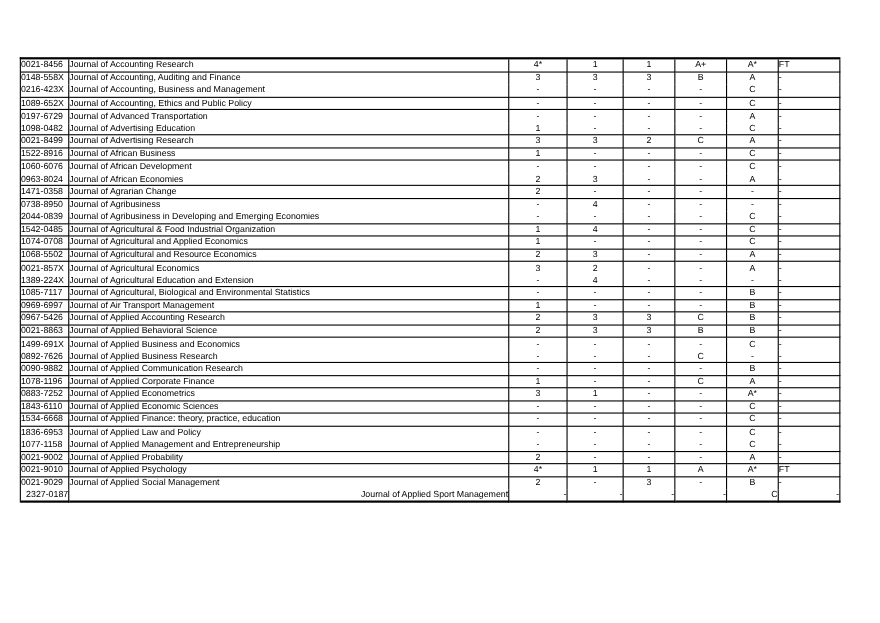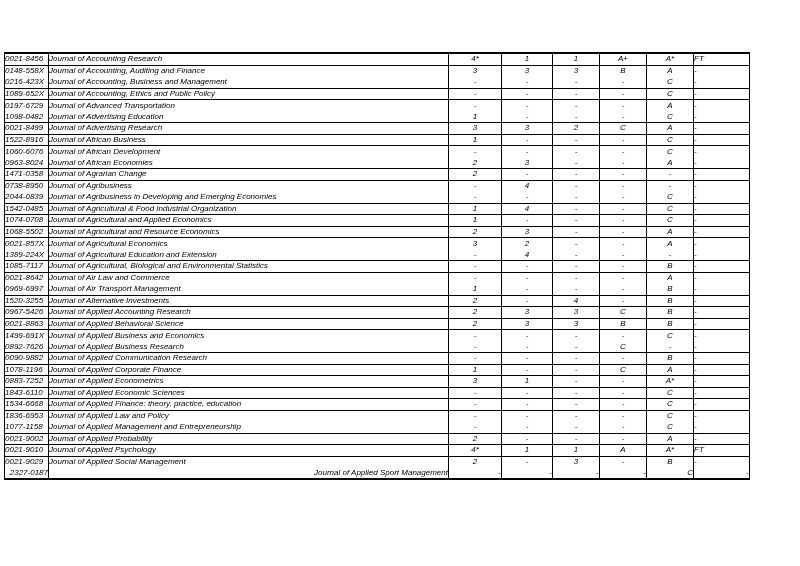--- a/index.html
+++ b/index.html
@@ -14,29 +14,28 @@
     font-family: "Liberation Sans", sans-serif;
     color: #000;
   }
   .page {
     position: absolute;
     inset: 0;
     background: #ffffff;
   }
   table.jtable {
     position: absolute;
-    left: 4px;
+    left: 18px;
     top: 52px;
     width: 746px;
     table-layout: fixed;
     border-collapse: separate;
     border-spacing: 0;
     border-left: 1px solid #000;
     border-top: 2px solid #000;
-    font-style: italic;
   }
   table.jtable td {
     box-sizing: border-box;
     height: 11.5px;
     padding: 0;
     font-size: 8px;
     line-height: 10px;
     vertical-align: middle;
     white-space: nowrap;
     overflow: hidden;
@@ -250,46 +249,26 @@
         <tr>
           <td class="issn">1085-7117</td>
           <td class="name">Journal of Agricultural, Biological and Environmental Statistics</td>
           <td class="val">-</td>
           <td class="val">-</td>
           <td class="val">-</td>
           <td class="val no-vr">-</td>
           <td class="val">B</td>
           <td class="ft">-</td>
         </tr>
-        <tr class="merge-down">
-          <td class="issn">0021-8642</td>
-          <td class="name">Journal of Air Law and Commerce</td>
-          <td class="val">-</td>
-          <td class="val">-</td>
-          <td class="val">-</td>
-          <td class="val no-vr">-</td>
-          <td class="val">A</td>
-          <td class="ft">-</td>
-        </tr>
         <tr>
           <td class="issn">0969-6997</td>
           <td class="name">Journal of Air Transport Management</td>
           <td class="val">1</td>
           <td class="val">-</td>
           <td class="val">-</td>
-          <td class="val no-vr">-</td>
-          <td class="val">B</td>
-          <td class="ft">-</td>
-        </tr>
-        <tr>
-          <td class="issn">1520-3255</td>
-          <td class="name">Journal of Alternative Investments</td>
-          <td class="val">2</td>
-          <td class="val">-</td>
-          <td class="val">4</td>
           <td class="val no-vr">-</td>
           <td class="val">B</td>
           <td class="ft">-</td>
         </tr>
         <tr>
           <td class="issn">0967-5426</td>
           <td class="name">Journal of Applied Accounting Research</td>
           <td class="val">2</td>
           <td class="val">3</td>
           <td class="val">3</td>

